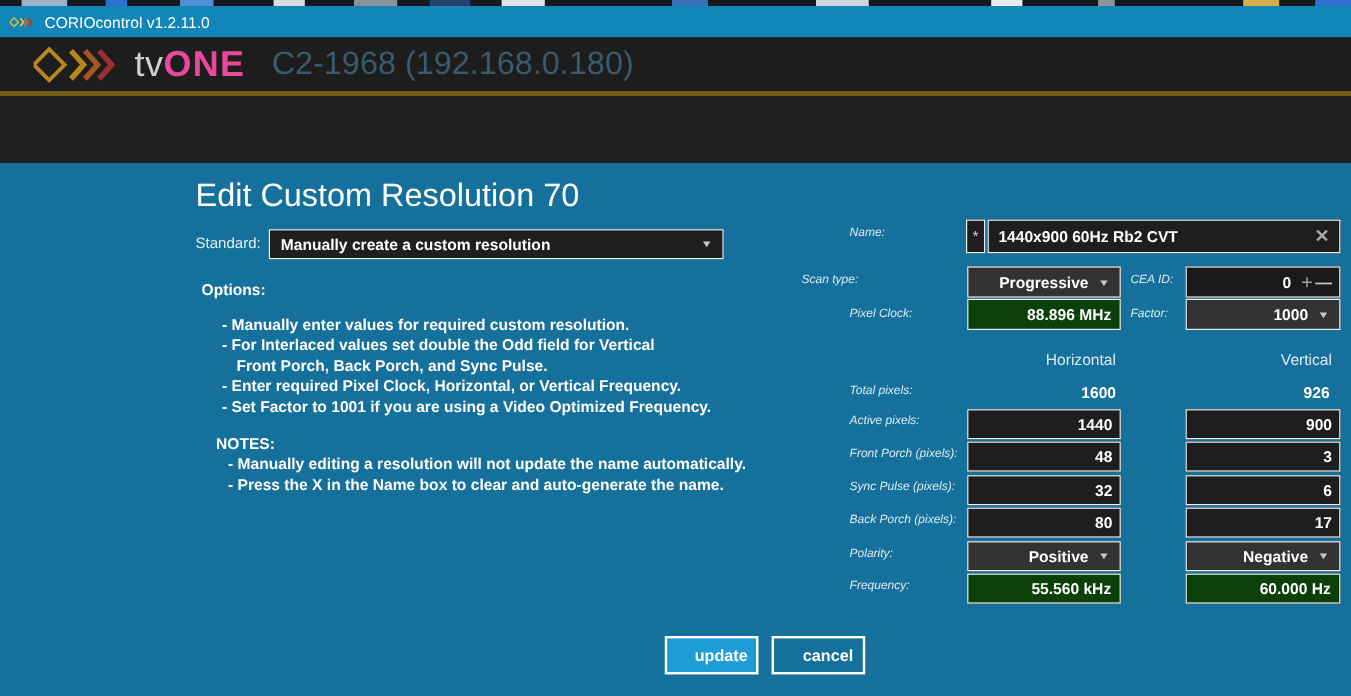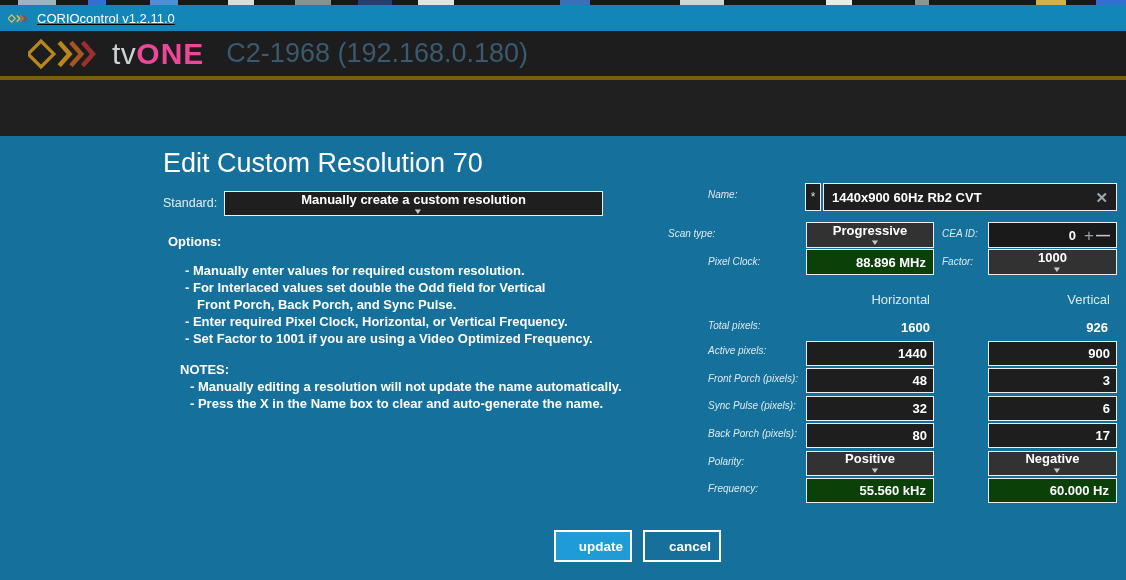--- a/index.html
+++ b/index.html
@@ -5,21 +5,21 @@
   * { box-sizing: border-box; margin: 0; padding: 0; }
   html,body { width:1126px; height:580px; }
   body { font-family: "Liberation Sans", sans-serif; overflow: hidden; }
   .stage { position:relative; width:1126px; height:580px; background:#15719b; overflow:hidden; }
 
   
   .desktop-strip { position:absolute; left:0; top:0; width:1126px; height:5px; background:#15181c; }
   .desktop-strip span { position:absolute; top:0; height:5px; display:block; }
 
   
-  .titlebar { position:absolute; left:0; top:5px; width:1126px; height:26px; background:#1286b8; display:flex; align-items:center; padding-left:8px;text-decoration:underline; }
+  .titlebar { position:absolute; left:0; top:5px; width:1126px; height:26px; background:#1286b8; display:flex; align-items:center; padding-left:8px; }
   .titlebar .logo-sm { width:22px; height:17px; margin-right:7px; }
   .titlebar-text { color:#ffffff; font-size:13px; }
 
   
   .app-header { position:absolute; left:0; top:31px; width:1126px; height:45px; background:#1d1d1d; display:flex; align-items:center; padding-left:28px; }
   .logo-lg { width:78px; height:36px; margin-right:6px; }
   .brand { font-size:30px; letter-spacing:0.5px; }
   .brand .tv { color:#cdd1d3; }
   .brand .one { color:#ec4899; font-weight:600; letter-spacing:1px; }
   .device { margin-left:22px; font-size:27px; color:#3a5a6e; }
@@ -32,21 +32,21 @@
   .nav-title { position:absolute; left:75px; top:99px; font-size:25px; color:#4e4e4e; }
   .toast { position:absolute; left:978px; top:90px; width:212px; height:46px; background:#1d3e4e; color:#92a6b1; font-size:13.5px; text-align:center; line-height:20px; padding:3px 8px 0 8px; }
 
   
   .content { position:absolute; left:0; top:136px; width:1126px; height:444px; background:#15719b; }
   .page-title { position:absolute; left:163px; top:12px; font-size:27px; color:#ffffff; }
 
   .std-label { position:absolute; left:163px; top:60px; font-size:12.5px; color:#e2edf3; }
   .std-dropdown { position:absolute; left:224px; top:55px; width:379px; height:25px; }
 
-  .dropdown { background:#323232; border:1.5px solid #ededed; color:#ffffff; font-size:13px; font-weight:600; display:flex; align-items:center; justify-content:flex-end; padding:0 9px; cursor:pointer;flex-direction:column; }
+  .dropdown { background:#323232; border:1.5px solid #ededed; color:#ffffff; font-size:13px; font-weight:600; display:flex; align-items:center; justify-content:flex-end; padding:0 9px; cursor:pointer; }
   .dropdown .arr { font-size:8px; color:#c7c7c7; margin-left:9px; transform:scaleX(1.3); }
   .std-dropdown.dropdown { background:#1f1f1f; justify-content:space-between; }
 
   .options { position:absolute; left:168px; top:97px; width:520px; color:#ffffff; font-size:13px; font-weight:600; line-height:17px; }
   .options .o-head { margin-bottom:12px; }
   .options .i1 { padding-left:17px; }
   .options .i1w { padding-left:29px; }
   .options .i-notes { padding-left:12px; margin-top:14px; }
   .options .i2 { padding-left:22px; }
 

